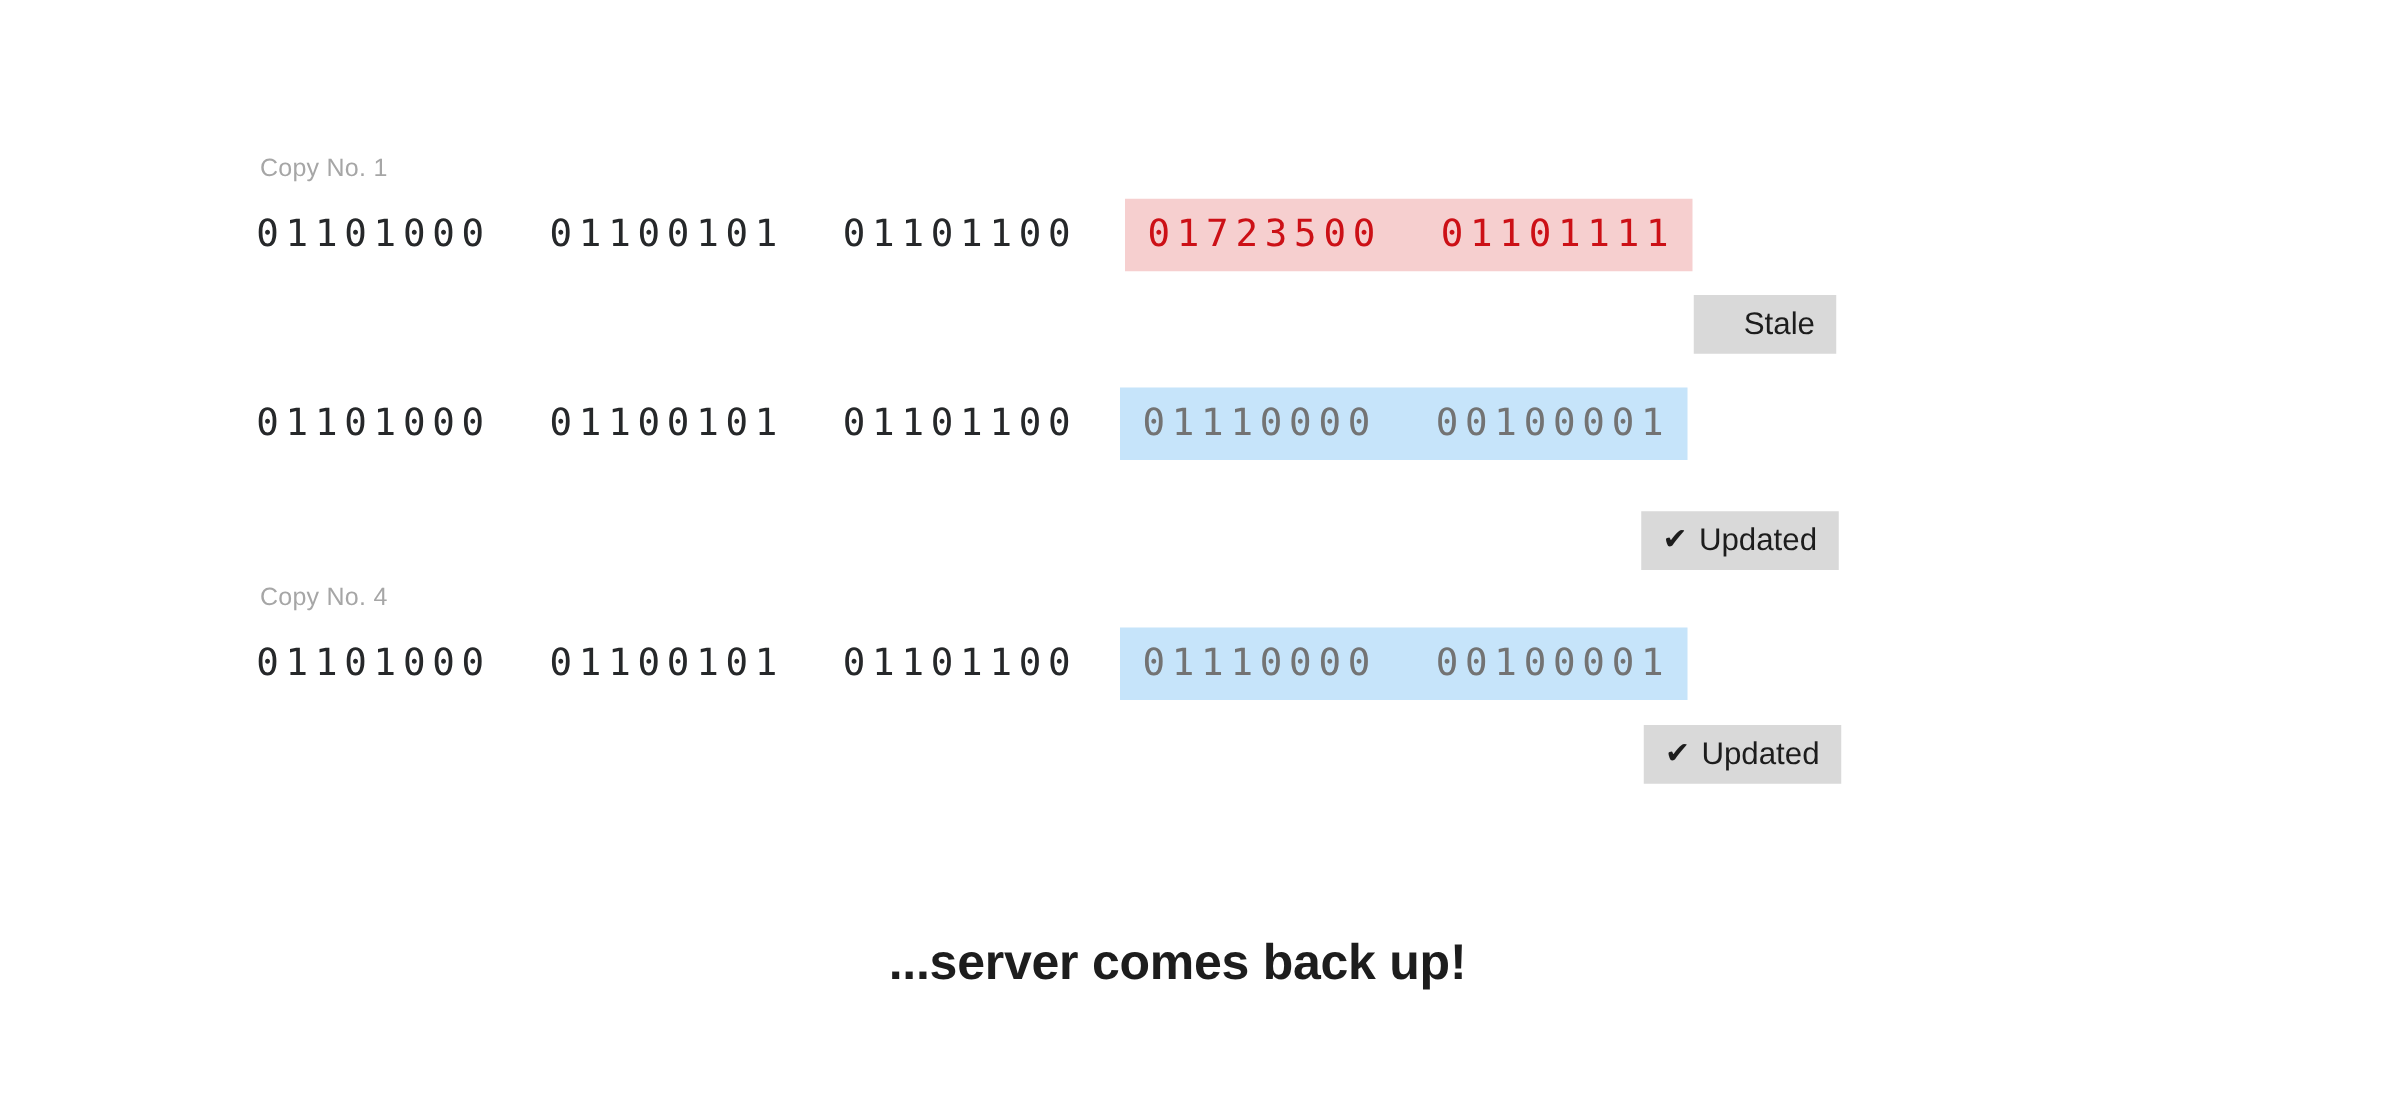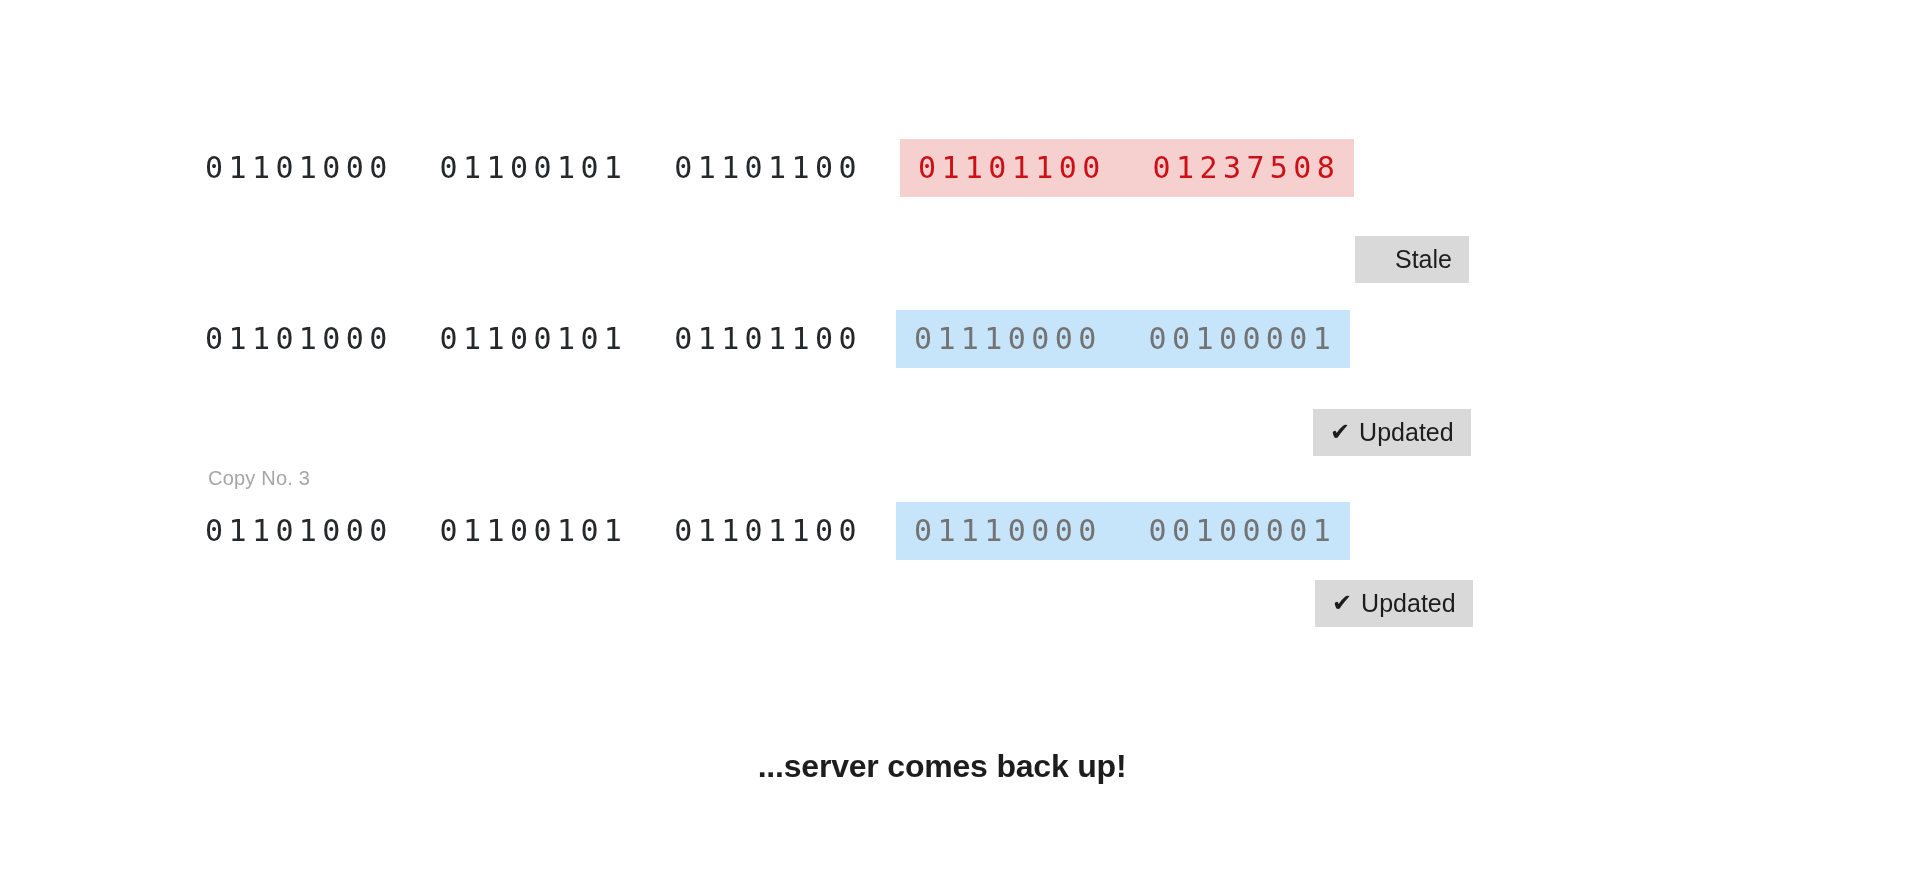--- a/index.html
+++ b/index.html
@@ -111,51 +111,52 @@
   .badge.b3 { left: 1315px; top: 580px; }
 
   
   .caption {
     position: absolute;
     left: 0;
     right: 0;
     top: 748px;
     text-align: center;
     font-family: "Liberation Sans", sans-serif;
-    font-size: 32px;
+    font-size: 40px;
     font-weight: 700;
     color: #1d1d1d;
     letter-spacing: -0.2px;
   }
   .caption-inner {
     display: inline-block;
     transform: translateX(-18px);
   }
 </style>
 </head>
 <body>
 
 <div class="stage">
 
   <div class="copy-row r1">
+    <div class="copy-label">Copy No. 1</div>
     <div class="bits-line">
       <span class="bits plain">01101000  01100101  01101100</span>
-      <span class="bits hl stale">01101100  01237508</span>
+      <span class="bits hl stale">01723500  01101111</span>
     </div>
   </div>
 
   <div class="copy-row r2">
     <div class="bits-line">
       <span class="bits plain">01101000  01100101  01101100</span>
       <span class="bits hl fresh">01110000  00100001</span>
     </div>
   </div>
 
   <div class="copy-row r3">
-    <div class="copy-label">Copy No. 3</div>
+    <div class="copy-label">Copy No. 4</div>
     <div class="bits-line">
       <span class="bits plain">01101000  01100101  01101100</span>
       <span class="bits hl fresh">01110000  00100001</span>
     </div>
   </div>
 
   <div class="badge b1">
     <span>Stale</span>
   </div>
 

